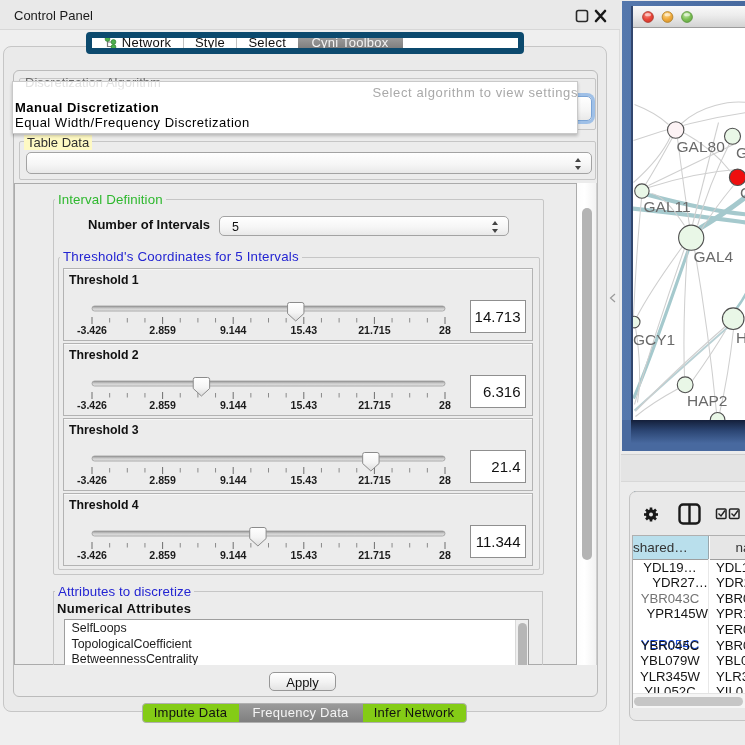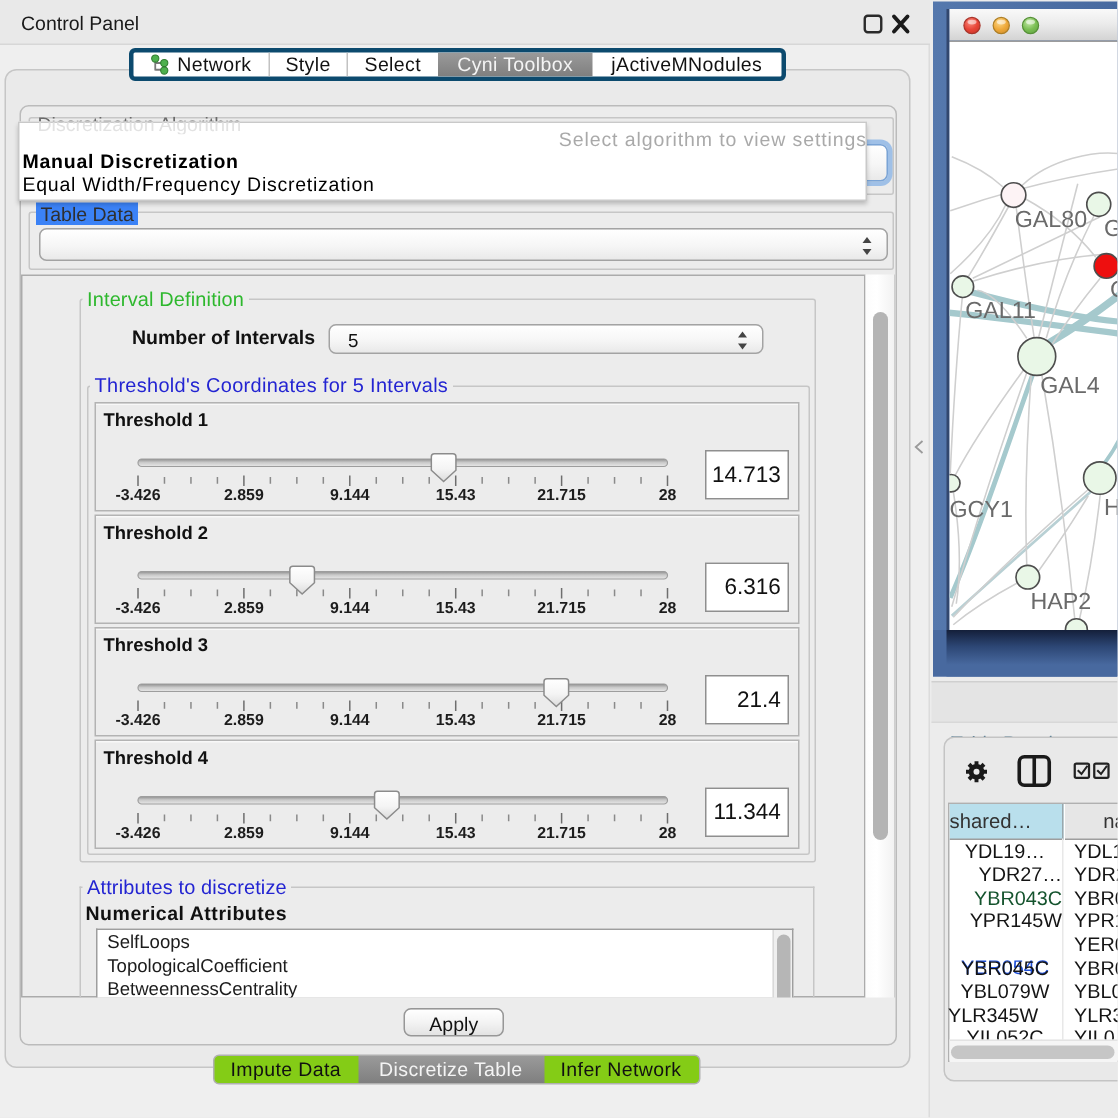--- a/index.html
+++ b/index.html
@@ -16,40 +16,39 @@
 
 <div class="ab" style="left:0;top:0;width:620px;height:745px;background:#efefef;border-right:1px solid #dcdcdc"></div>
 <div class="ab" style="left:0;top:0;width:620px;height:30px;background:#e9e9e9;border-bottom:1px solid #d7d7d7"></div>
 <div class="ab" style="left:14px;top:8px;font-size:13px;color:#1a1a1a">Control Panel</div>
 <svg class="ab" style="left:574px;top:8px" width="34" height="16">
 <rect x="2.5" y="2.5" width="11" height="11" rx="2" fill="none" stroke="#2a2a2a" stroke-width="1.6"></rect>
 <path d="M 22 3 L 31 13 M 31 3 L 22 13" stroke="#1a1a1a" stroke-width="2.6" stroke-linecap="round"></path>
 </svg>
 <div class="ab" style="left:3px;top:45.5px;width:604px;height:666px;border:1px solid #c6c6c6;border-radius:8px;background:#eaeaea"></div>
 <div class="ab" style="left:12.5px;top:70px;width:585px;height:627px;border:1px solid #bbbbbb;border-radius:6px;background:#ececec"></div>
-<div class="ab" style="left:86px;top:31.5px;width:437.5px;height:22.5px;background:#fff;border:3px solid #0c4a6e;border-radius:4px;display:flex;overflow:hidden">
+<div class="ab" style="left:86px;top:31.5px;width:437.5px;height:22.5px;background:#fff;border:6px solid #0c4a6e;border-radius:4px;display:flex;overflow:hidden">
 <div class="seg" style="width:91px">
 <svg width="13" height="14" style="margin-right:5px">
 <path d="M 3.5 3.5 L 3.5 11 M 3.5 6 L 9 6 M 3.5 10.5 L 9 10.5" stroke="#7a7a7a" stroke-width="1.2" fill="none"></path>
 <circle cx="3.5" cy="3" r="2.4" fill="#4db04d" stroke="#2e7d2e" stroke-width="0.7"></circle>
 <circle cx="9.5" cy="6" r="2.4" fill="#4db04d" stroke="#2e7d2e" stroke-width="0.7"></circle>
 <circle cx="9.5" cy="11" r="2.4" fill="#4db04d" stroke="#2e7d2e" stroke-width="0.7"></circle>
 </svg>Network</div>
 <div class="segsep"></div>
 <div class="seg" style="width:52px">Style</div>
 <div class="segsep"></div>
 <div class="seg" style="width:60.5px">Select</div>
 <div class="seg segsel" style="width:105px">Cyni Toolbox</div>
-<div class="seg" style="width:127px">jActiveMNodules</div>
 </div>
 <div class="ab etched" style="left:19px;top:78px;width:577px;height:52px"></div>
 <div class="ab" style="left:25px;top:74.5px;font-size:13px;color:#6a6a6a;z-index:1">Discretization Algorithm</div>
 <div class="ab combo" style="left:26px;top:95.5px;width:566px;height:25px;border:1px solid #7aa4d6;box-shadow:0 0 0 3px rgba(96,156,227,0.55);z-index:1"></div>
 <div class="ab etched" style="left:19px;top:141px;width:577px;height:39px"></div>
-<div class="ab gtitle" style="left:24px;top:135px;font-size:13px;color:#2f2f2f;background:#3b82f6">Table Data</div>
+<div class="ab gtitle" style="left:24px;top:135px;font-size:13px;color:#2f2f2f;background:#fef9c3">Table Data</div>
 <div class="ab combo" style="left:26px;top:152px;width:566px;height:22px">
 <svg class="ab" style="right:9px;top:4px" width="8" height="14">
 <path d="M 4 1 L 7 5 L 1 5 Z" fill="#444"></path>
       <path d="M 4 13 L 1 9 L 7 9 Z" fill="#444"></path>
 </svg>
 </div>
 <div class="ab" style="left:13.5px;top:183px;width:563px;height:482px;border:1px solid #ababab;background:#ececec"></div>
 <div class="ab" style="left:577px;top:183px;width:19.5px;height:482px;background:linear-gradient(90deg,#fcfcfc,#ffffff 40%,#f2f2f2);border-right:1px solid #cfcfcf"></div>
 <div class="ab" style="left:581.5px;top:208px;width:10px;height:352px;background:#b4b4b4;border-radius:5px"></div>
 <div class="ab etched" style="left:52.5px;top:199px;width:491px;height:376px"></div>
@@ -256,21 +255,21 @@
 <div class="ab gtitle" style="left:55px;top:584px;font-size:13.3px;letter-spacing:0.1px;color:#2324d2">Attributes to discretize</div>
 <div class="ab" style="left:57px;top:601px;font-size:13px;letter-spacing:0.35px;font-weight:bold;color:#111">Numerical Attributes</div>
 <div class="ab" style="left:63.5px;top:618.5px;width:465.5px;height:46.5px;background:#fff;border:1px solid #9e9e9e;border-bottom:none;overflow:hidden">
 <div style="padding:1.5px 0 0 7px;font-size:12.4px;color:#1c1c1c;line-height:15.5px">SelfLoops<br>TopologicalCoefficient<br>BetweennessCentrality</div>
 <div class="ab" style="left:450px;top:0;width:15.5px;height:46.5px;background:#efefef;border-left:1px solid #d9d9d9"></div>
 <div class="ab" style="left:453.5px;top:3px;width:9px;height:46px;background:#b6b6b6;border-radius:4.5px"></div>
 </div>
 <div class="ab" style="left:269px;top:671.5px;width:67px;height:19.5px;border:1px solid #979797;border-radius:5px;background:linear-gradient(#ffffff,#f2f2f2 55%,#e3e3e3);font-size:13px;color:#111;text-align:center;padding-top:2px">Apply</div>
 <div class="ab" style="left:141.5px;top:702.5px;width:325px;height:20px;background:#84cc16;border:1px solid #b0b0b0;border-radius:4px;display:flex;overflow:hidden">
 <div class="seg" style="width:96px">Impute Data</div>
-<div class="seg segsel" style="width:124px">Discretize Table</div>
+<div class="seg segsel" style="width:124px">Frequency Data</div>
 <div class="seg" style="width:103px">Infer Network</div>
 </div>
 <svg class="ab" style="left:609px;top:293px" width="8" height="10">
     <path d="M 6 1 L 1.5 5 L 6 9" fill="none" stroke="#9a9a9a" stroke-width="1.2"></path>
   </svg>
 <div class="ab" style="left:12px;top:81px;width:566px;height:53px;background:#ffffff;border:1px solid #c9c9c9;box-shadow:0 2px 3px rgba(0,0,0,0.22);z-index:2"></div>
 <div class="ab" style="left:25px;top:74.5px;font-size:13px;color:#e2e2e2;z-index:3;clip-path:inset(7px 0 0 0)">Discretization Algorithm</div>
 <div class="ab" style="left:12px;top:84.5px;width:566px;text-align:right;font-size:13px;letter-spacing:0.6px;color:#a9a9a9;z-index:3">Select algorithm to view settings</div>
 <div class="ab" style="left:15px;top:99.5px;font-size:13px;letter-spacing:0.5px;font-weight:bold;color:#000;z-index:3">Manual Discretization</div>
 <div class="ab" style="left:15px;top:114.5px;font-size:13px;letter-spacing:0.5px;color:#000;z-index:3">Equal Width/Frequency Discretization</div>
@@ -380,28 +379,28 @@
 </g>
 </svg>
 <div class="ab" style="left:632px;top:535px;width:121.5px;height:173px;border:1px solid #b0b0b0;background:#fff;overflow:hidden">
 <div class="ab" style="left:0;top:0;width:75.5px;height:23.5px;background:#b9dfec;border-right:1px solid #9aa7ac;border-bottom:1px solid #9e9e9e;font-size:13.5px;color:#333;padding-top:3.5px">shared…</div>
 <div class="ab" style="left:76.5px;top:0;width:45px;height:23.5px;background:#e6e6e6;border-bottom:1px solid #9e9e9e;font-size:13.5px;color:#333;padding-top:3.5px;padding-left:26px">na</div>
 </div>
 <div class="ab" style="left:632px;top:559.5px;width:76px;text-align:center;font-size:13.2px;color:#141414;z-index:1">YDL19…</div>
 <div class="ab" style="left:716px;top:559.5px;font-size:13.2px;color:#141414;z-index:1">YDL1</div>
 <div class="ab" style="left:632px;top:575.1px;width:76px;text-align:right;font-size:13.2px;color:#141414;z-index:1">YDR27…</div>
 <div class="ab" style="left:716px;top:575.1px;font-size:13.2px;color:#141414;z-index:1">YDR2</div>
-<div class="ab" style="left:632px;top:590.7px;width:76px;text-align:right;font-size:13.2px;color:#14532d;z-index:1">YBR043C</div>
+<div class="ab" style="left:632px;top:590.7px;width:76px;text-align:center;font-size:13.2px;color:#737373;z-index:1">YBR043C</div>
 <div class="ab" style="left:716px;top:590.7px;font-size:13.2px;color:#141414;z-index:1">YBR0</div>
 <div class="ab" style="left:632px;top:606.3px;width:76px;text-align:right;font-size:13.2px;color:#141414;z-index:1">YPR145W</div>
 <div class="ab" style="left:716px;top:606.3px;font-size:13.2px;color:#141414;z-index:1">YPR1</div>
 <div class="ab" style="left:632px;top:637px;width:76px;text-align:center;font-size:13.2px;color:#1d4ed8;z-index:1">YER054C</div>
 <div class="ab" style="left:716px;top:621.9px;font-size:13.2px;color:#141414;z-index:1">YER0</div>
 <div class="ab" style="left:632px;top:637.5px;width:76px;text-align:center;font-size:13.2px;color:#141414;z-index:1">YBR045C</div>
 <div class="ab" style="left:716px;top:637.5px;font-size:13.2px;color:#141414;z-index:1">YBR0</div>
 <div class="ab" style="left:632px;top:653.1px;width:76px;text-align:center;font-size:13.2px;color:#141414;z-index:1">YBL079W</div>
 <div class="ab" style="left:716px;top:653.1px;font-size:13.2px;color:#141414;z-index:1">YBL0</div>
-<div class="ab" style="left:632px;top:668.7px;width:76px;font-size:13.2px;color:#141414;z-index:1">YLR345W</div>
+<div class="ab" style="left:632px;top:668.7px;width:76px;text-align:center;font-size:13.2px;color:#141414;z-index:1">YLR345W</div>
 <div class="ab" style="left:716px;top:668.7px;font-size:13.2px;color:#141414;z-index:1">YLR3</div>
 <div class="ab" style="left:632px;top:684.3px;width:76px;text-align:center;font-size:13.2px;color:#141414;z-index:1">YIL052C</div>
 <div class="ab" style="left:716px;top:684.3px;font-size:13.2px;color:#141414;z-index:1">YIL0</div>
 <div class="ab" style="left:633px;top:693px;width:119.5px;height:14.5px;background:#f5f5f5;border-top:1px solid #e3e3e3;z-index:2"></div>
 <div class="ab" style="left:634px;top:696.5px;width:109px;height:9px;background:#c6c6c6;border-radius:4.5px;z-index:2"></div>
 <div class="ab" style="left:707.5px;top:559px;width:1px;height:135px;background:#e8e8e8"></div>
 </body></html>

